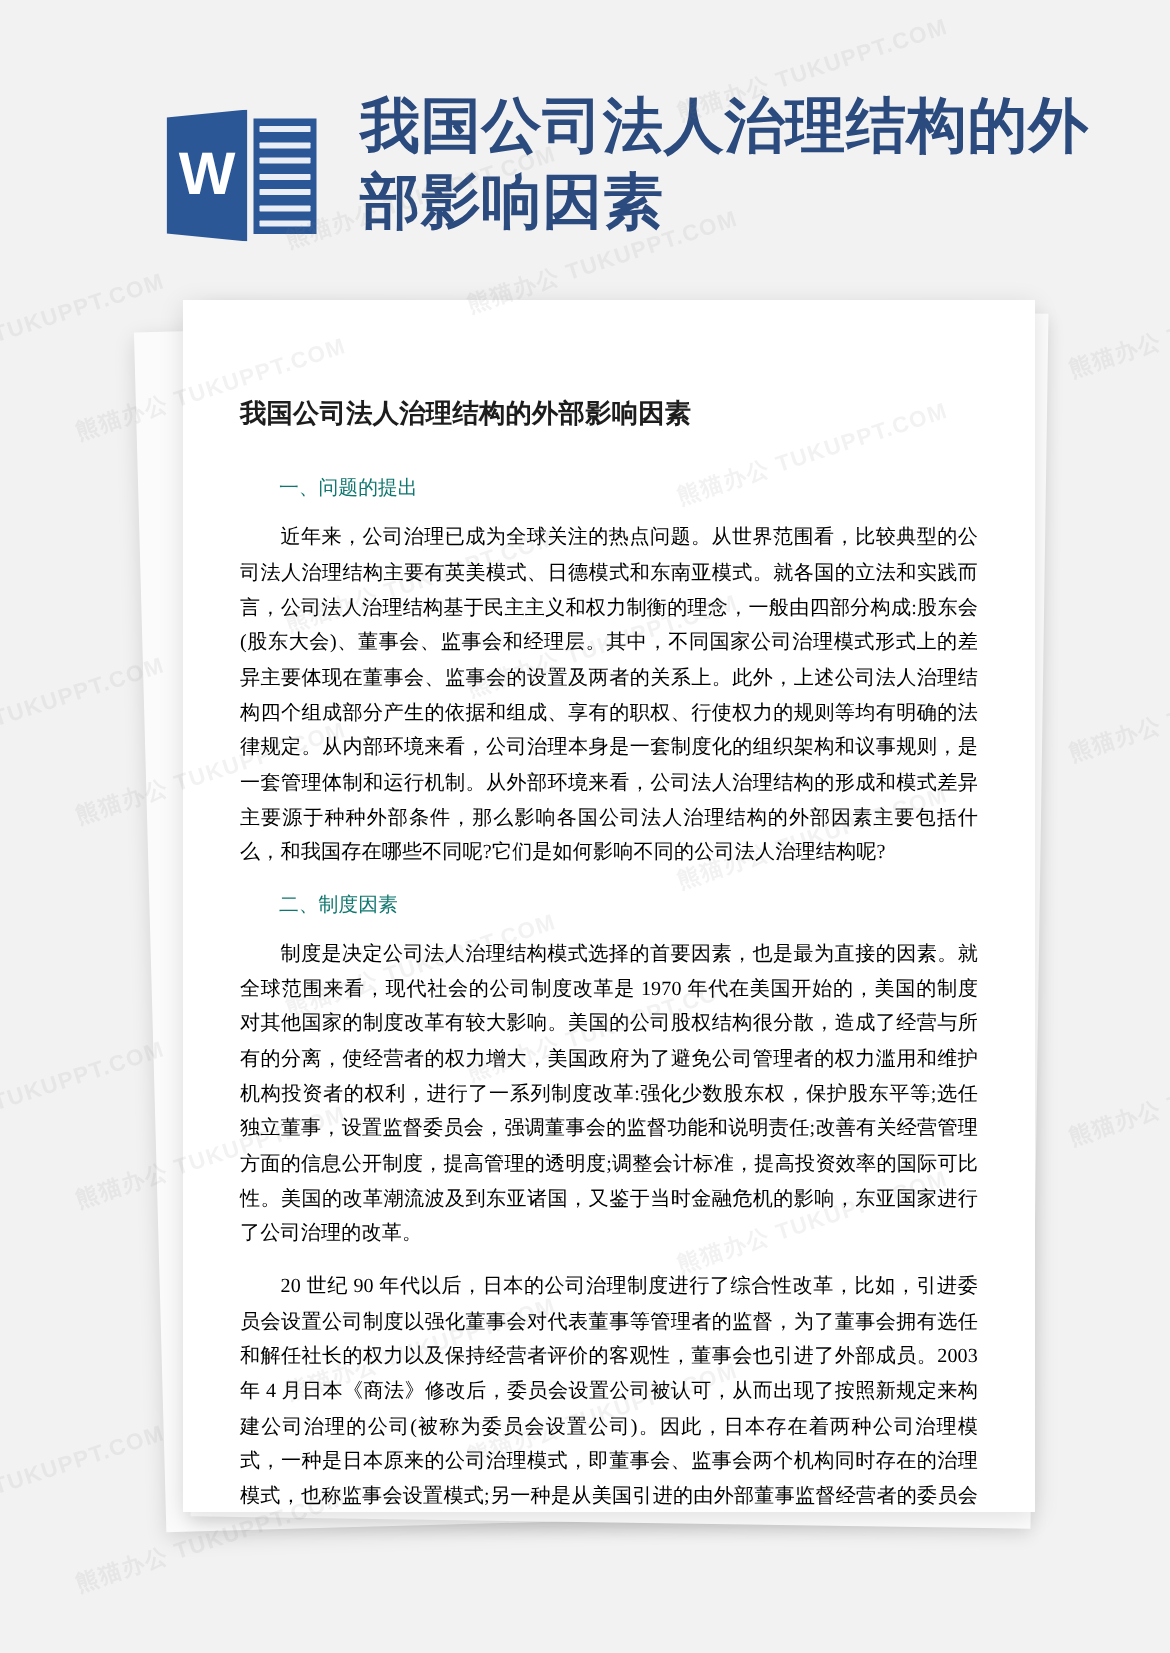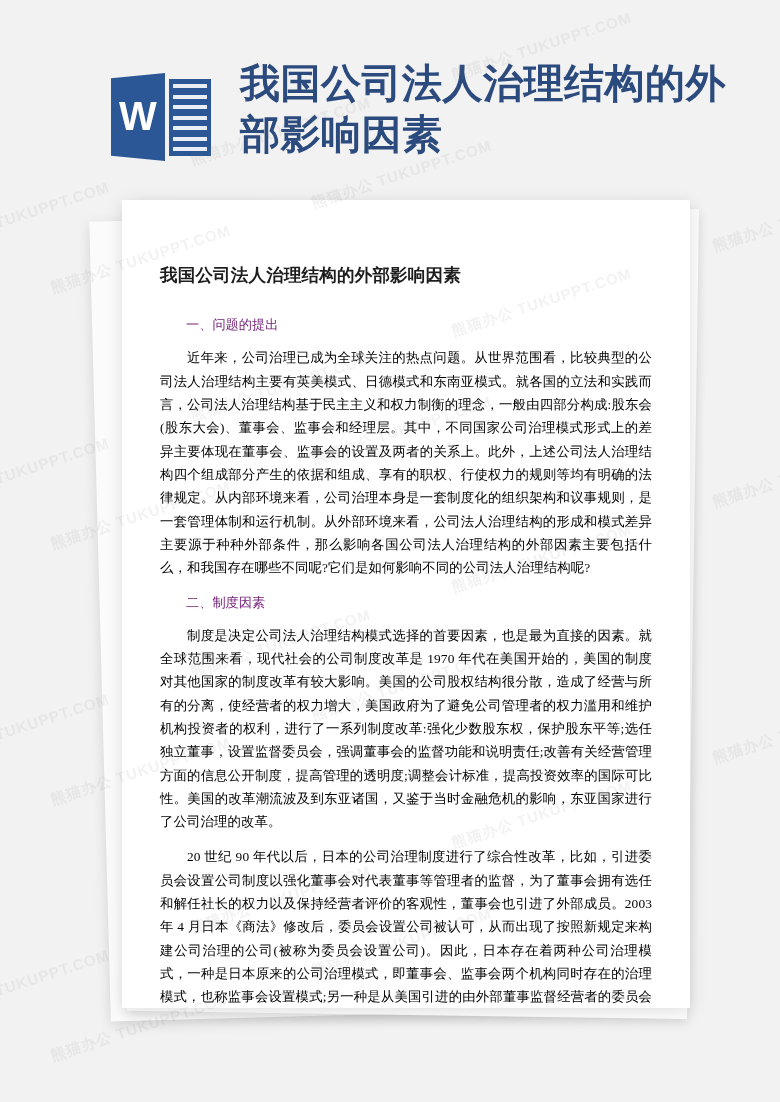--- a/index.html
+++ b/index.html
@@ -165,21 +165,21 @@
     font-size: 17.5px;
     line-height: 1.5;
     color: #1d1d1d;
     margin: 0 0 26px 0;
     letter-spacing: 0.2px;
   }
   .sec-heading {
     font-family: "Liberation Serif", "DejaVu Serif", serif;
     font-size: 13.2px;
     line-height: 1.6;
-    color: #701a75;
+    color: #0f766e;
     margin: 0 0 11px 0;
     text-indent: 26px;
   }
   .para {
     font-family: "Liberation Serif", "DejaVu Serif", serif;
     font-size: 13.4px;
     line-height: 1.74;
     color: #000000;
     margin: 0 0 12px 0;
     text-indent: 27px;

